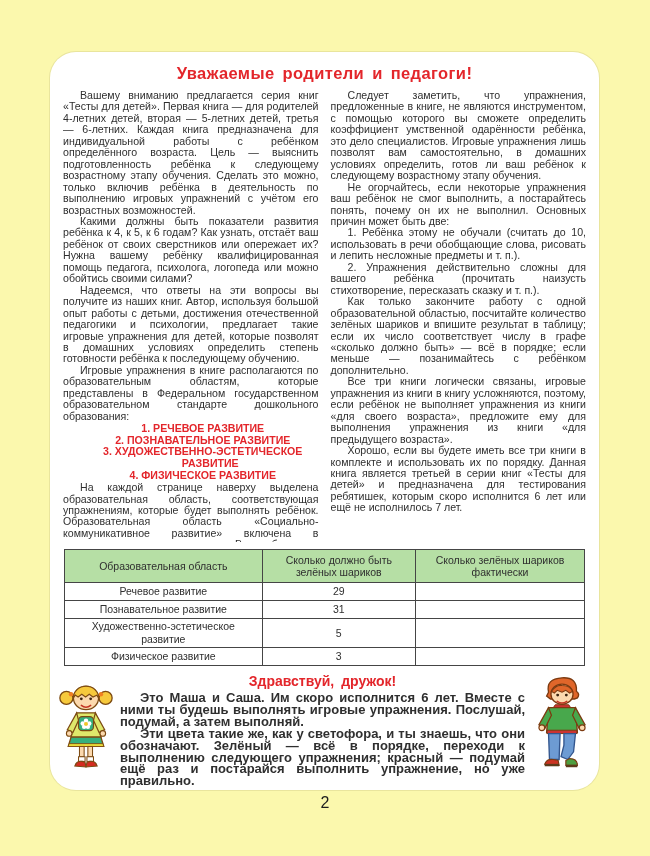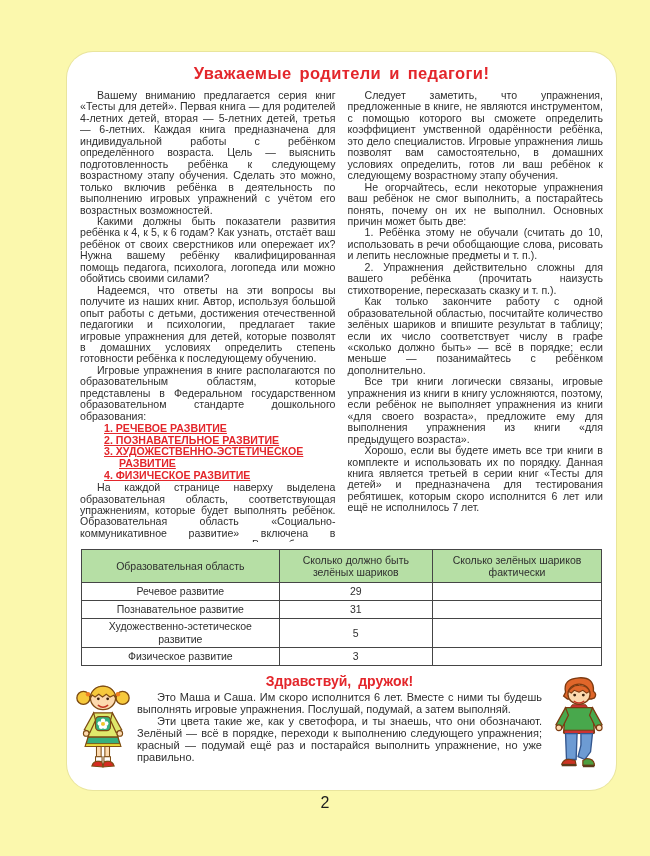--- a/index.html
+++ b/index.html
@@ -3,57 +3,57 @@
 <meta charset="utf-8">
 <style>
   html,body{margin:0;padding:0;}
   body{
     width:650px;height:856px;position:relative;overflow:hidden;
     background:#fbf8ad;
     font-family:"Liberation Sans", sans-serif;
     color:#2f2f2f;
   }
   .card{
-    position:absolute;left:67px;top:52px;width:549px;height:738px;
+    position:absolute;left:50px;top:52px;width:549px;height:738px;
     background:#ffffff;border-radius:26px;overflow:hidden;
     box-shadow:0 0 0 1px rgba(180,170,110,.25);
     padding:0;box-sizing:border-box;
   }
   .card-inner{padding:10px 13px 0 13px;}
   .intro-title{
     text-align:center;color:#e3262b;font-weight:bold;
     font-size:16.5px;letter-spacing:.4px;word-spacing:3px;
     margin:2px 0 7px 0;
   }
   .columns{display:flex;gap:12px;height:452px;overflow:hidden;}
   .col{flex:1 1 0;font-size:10.6px;line-height:11.45px;text-align:justify;}
   .col p{margin:0;text-indent:17px;}
   .col p.no-indent{text-indent:0;}
   .dev-list{margin:1px 0 1px 24px;color:#e3262b;font-weight:bold;}
-  .dev-item{padding-left:15px;text-indent:-15px;text-align:left;line-height:11.6px;text-decoration:underline;}
+  .dev-item{padding-left:15px;text-indent:-15px;text-align:center;line-height:11.6px;}
   table.results{
     width:calc(100% - 2px);margin:7px auto 0 auto;border-collapse:collapse;
     font-size:10.5px;
     padding-left:12px;
   }
   table.results th,table.results td{
     border:1.3px solid #454545;text-align:center;vertical-align:middle;
     padding:1px 4px;
   }
   table.results th{
     background:#b6dfa5;font-weight:normal;line-height:12.5px;height:30px;
   }
   table.results td{height:15px;line-height:13px;text-align:center;}
   .greeting{position:relative;margin-top:7px;padding:0 1px;}
   .greeting-title{
     text-align:center;color:#e3262b;font-weight:bold;
     font-size:14px;word-spacing:3px;margin:1px 0 3px 0;
   }
   .greeting p{
-    margin:0;font-size:11px;line-height:11.9px;text-align:justify;text-indent:20px;
+    margin:0;font-size:13px;line-height:11.9px;text-align:justify;text-indent:20px;font-weight:bold;
   }
   .char{text-align:center;}
   .char-left{float:left;width:58px;margin:4px 5px 0 -7px;}
   .char-right{float:right;width:64px;margin:0 -9px 0 5px;}
   .char svg{display:block;margin:0 auto;}
   .char-label{
     color:#ef4444;font-weight:bold;font-size:24px;letter-spacing:.5px;
     margin-top:16px;white-space:nowrap;
   }
   .page-number{

